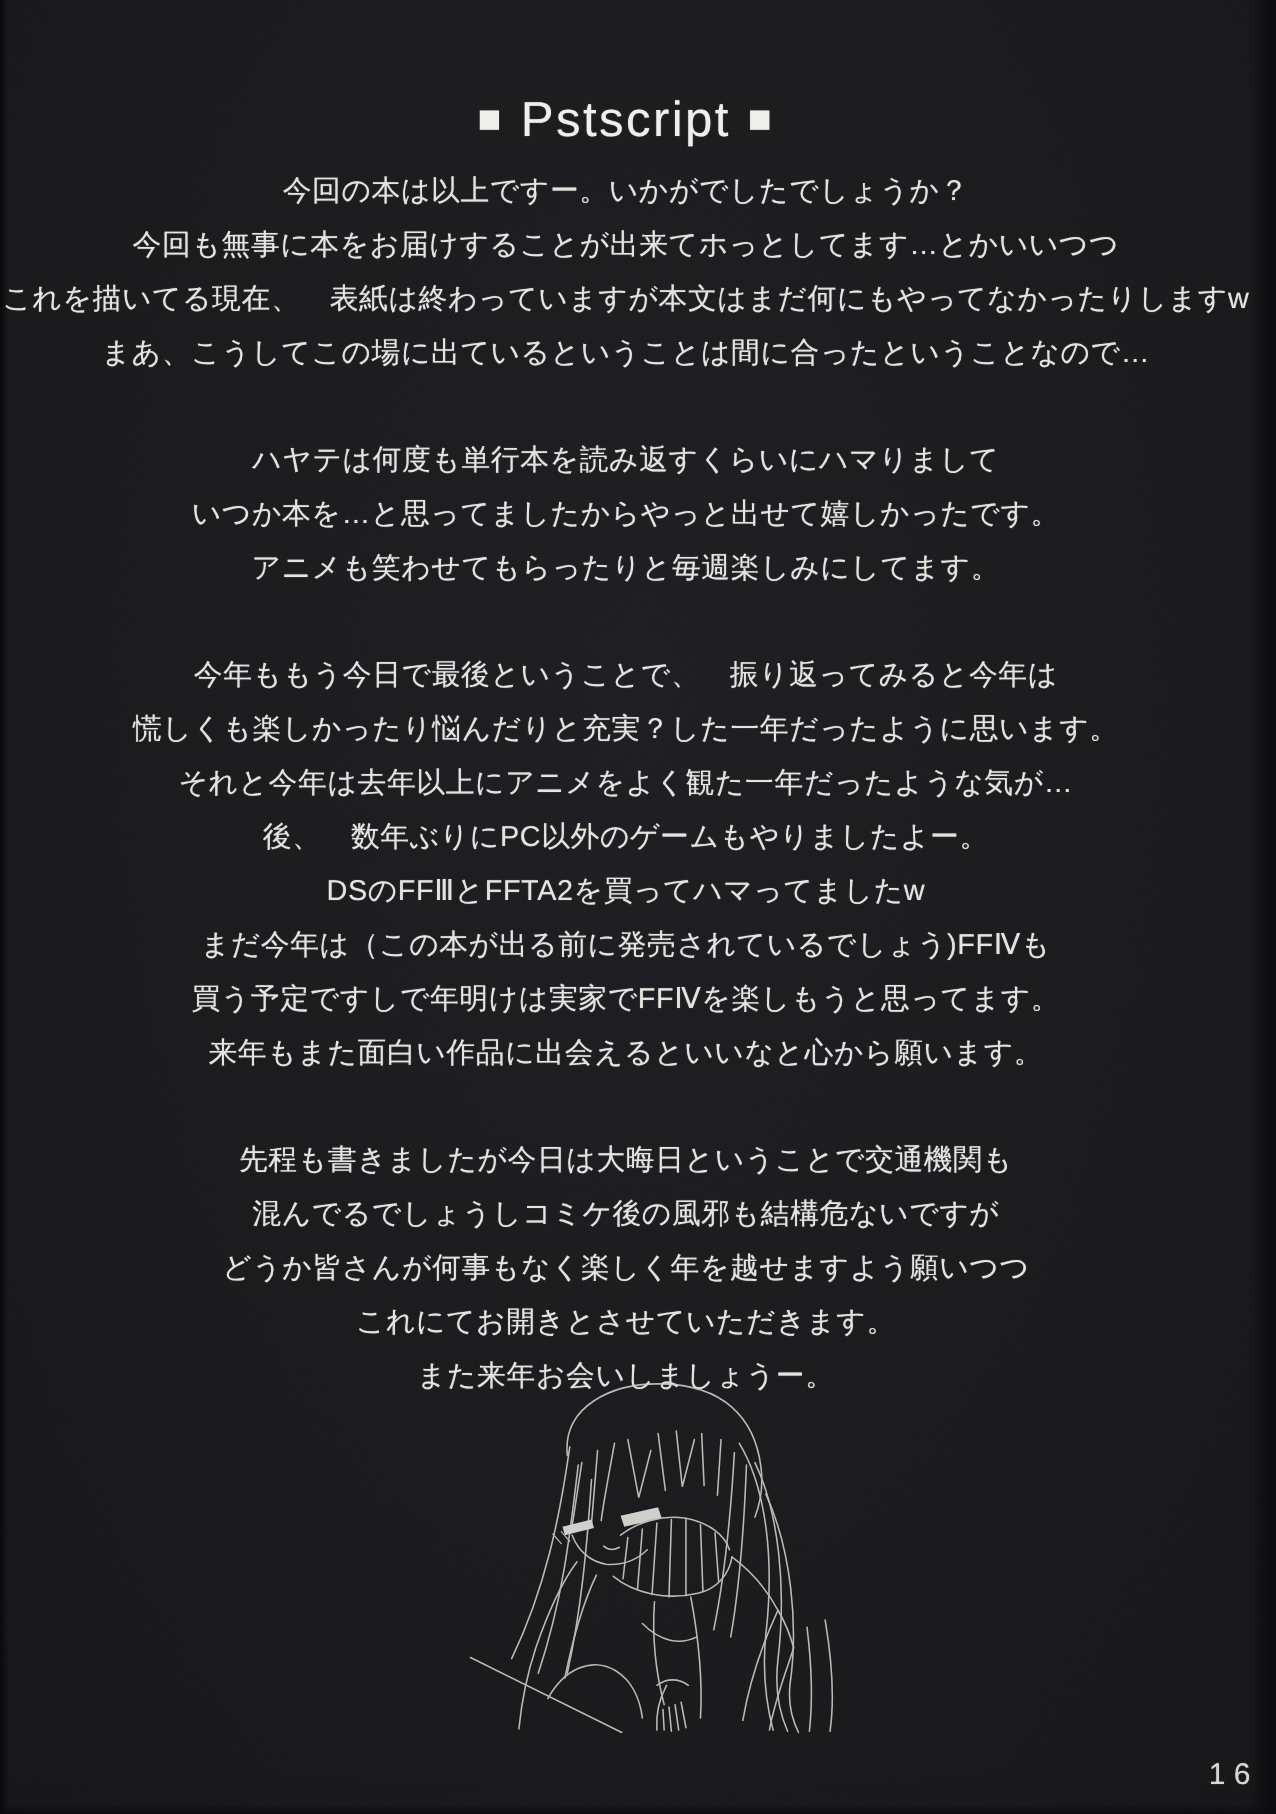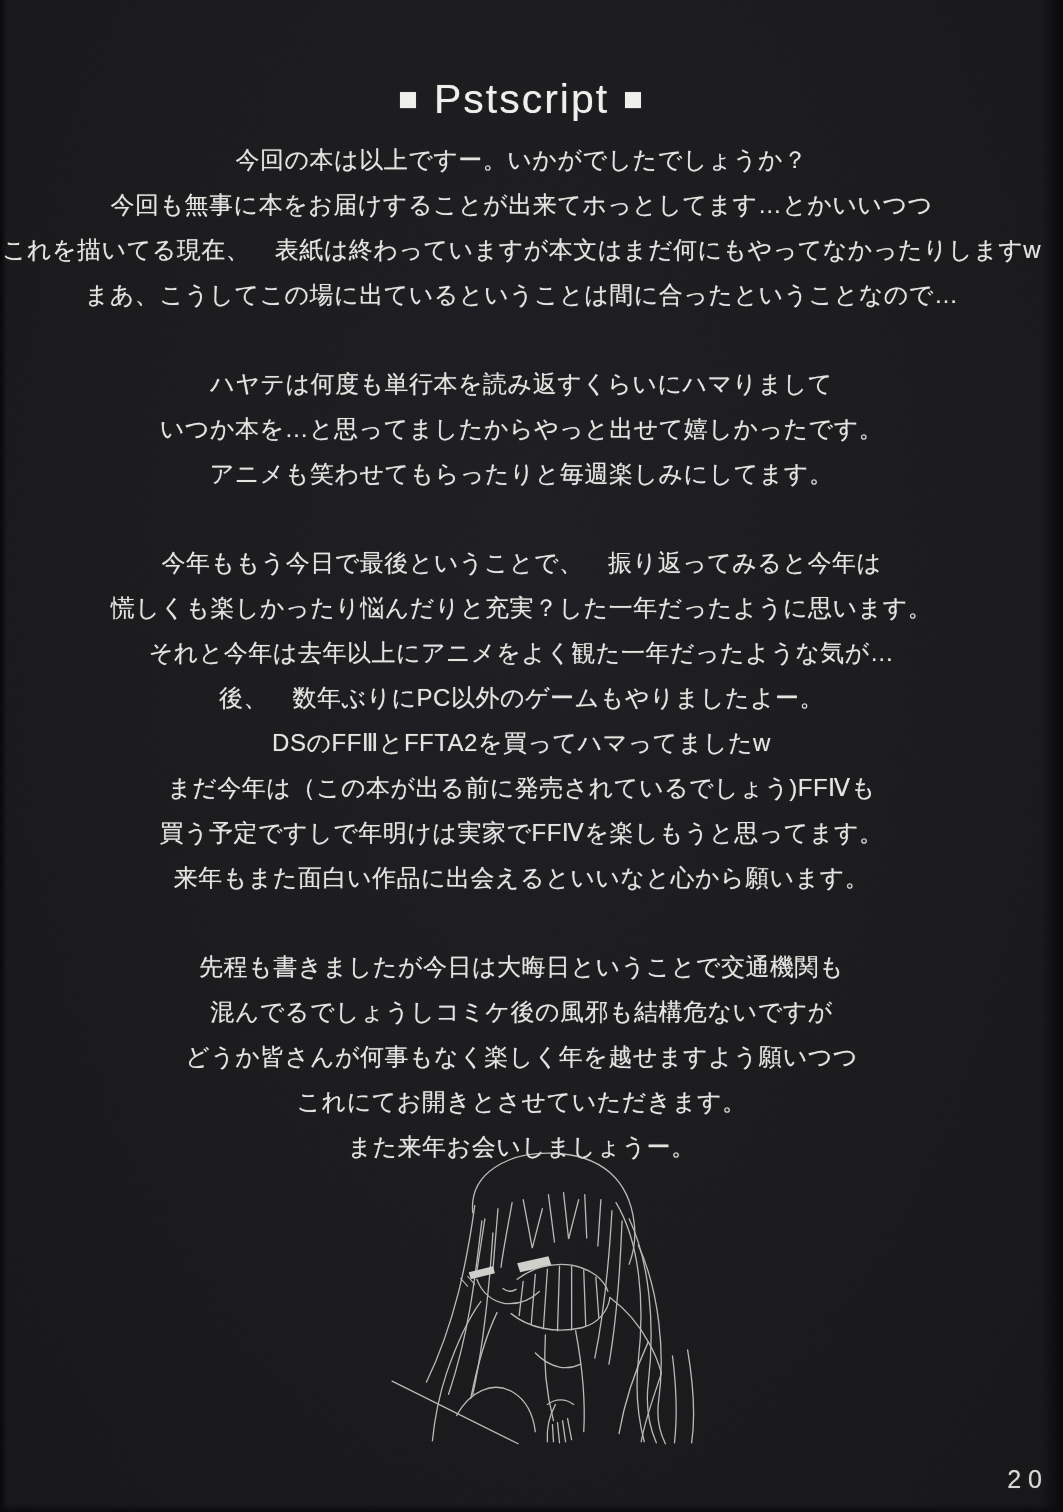--- a/index.html
+++ b/index.html
@@ -199,15 +199,15 @@
     <path d="M 162,252 C 170,246 180,246 188,252"></path>
     <path d="M 170,252 C 164,263 161,275 162,289"></path>
     <path d="M 168,289 L 167,272"></path>
     <path d="M 174,290 L 172,270"></path>
     <path d="M 180,289 L 177,268"></path>
     <path d="M 186,287 L 182,266"></path>
 
     <path d="M 8,229 L 133,291"></path>
   </svg>
 
-  <div class="page-number">20</div>
+  <div class="page-number">16</div>
 
 </div>
 
 </body></html>

